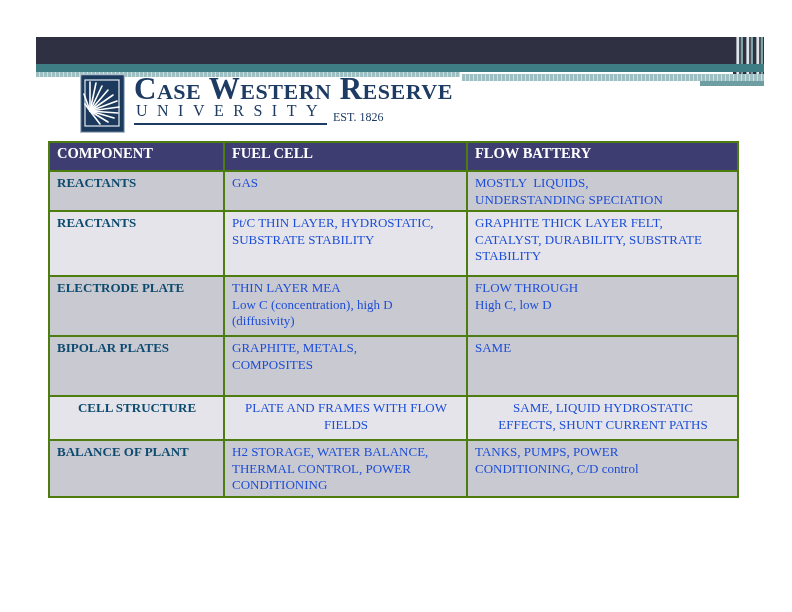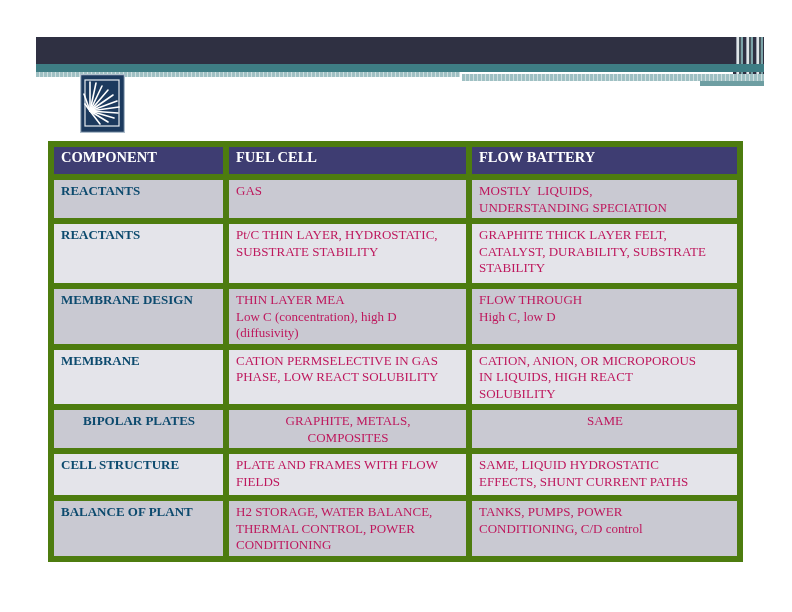--- a/index.html
+++ b/index.html
@@ -41,28 +41,28 @@
     border-bottom:2px solid #1E3C63;padding:0 0 3px 2px;
   }
   .logo-est{font-size:12px;font-variant:small-caps;margin-left:6px;padding-bottom:0px;white-space:nowrap;}
 
   
   table.cmp{
     position:absolute;left:48px;top:141px;width:689px;
     border-collapse:collapse;table-layout:fixed;
   }
   .cmp th,.cmp td{
-    border:6px solid #4d7c0f;vertical-align:top;
+    border:2px solid #4d7c0f;vertical-align:top;
     padding:3px 6px 2px 7px;white-space:pre-wrap;word-wrap:break-word;
   }
   .cmp thead th{
     background:#3E3D72;color:#FFFFFF;text-align:left;
     font-weight:bold;font-size:14.5px;height:23px;padding-top:2px;
   }
-  .cmp td{font-size:13px;line-height:16.5px;color:#be185d;}
+  .cmp td{font-size:13px;line-height:16.5px;color:#1d4ed8;}
   .cmp td.lbl{font-weight:bold;font-size:13px;color:#0c4a6e;}
   tr.gray td{background:#C9C9D2;}
   tr.light td{background:#E4E4EA;}
   tbody tr:nth-child(1){height:40px;}
   tbody tr:nth-child(2){height:65px;}
   tbody tr:nth-child(3){height:60px;}
   tbody tr:nth-child(4){height:60px;}
   tbody tr:nth-child(5){height:44px;text-align:center;}
   tbody tr:nth-child(6){height:47px;}
   tbody tr:nth-child(7){height:59px;}
@@ -92,20 +92,27 @@
         <line x1="10" y1="37" x2="37" y2="27"></line>
         <line x1="10" y1="37" x2="39" y2="33"></line>
         <line x1="10" y1="37" x2="38" y2="39"></line>
         <line x1="10" y1="37" x2="34" y2="44"></line>
         <line x1="10" y1="37" x2="28" y2="48"></line>
         <line x1="10" y1="37" x2="20" y2="50"></line>
         <line x1="10" y1="37" x2="5" y2="30"></line>
         <line x1="10" y1="37" x2="4" y2="20"></line>
       </g>
     </svg>
+    <div class="logo-text">
+      <div class="logo-name">Case Western Reserve</div>
+      <div class="logo-line2">
+        <span class="logo-univ">UNIVERSITY</span>
+        <span class="logo-est">EST. 1826</span>
+      </div>
+    </div>
   </div>
 
   <table class="cmp">
     <colgroup>
       <col style="width:175px">
         <col style="width:243px">
         <col style="width:271px">
     </colgroup>
     <thead>
       <tr>
@@ -123,34 +130,26 @@
       </tr>
       <tr class="light">
         <td class="lbl">REACTANTS</td>
         <td>Pt/C THIN LAYER, HYDROSTATIC,
 SUBSTRATE STABILITY</td>
         <td>GRAPHITE THICK LAYER FELT,
 CATALYST, DURABILITY, SUBSTRATE
 STABILITY</td>
       </tr>
       <tr class="gray">
-        <td class="lbl">MEMBRANE DESIGN</td>
+        <td class="lbl">ELECTRODE PLATE</td>
         <td>THIN LAYER MEA
 Low C (concentration), high D
 (diffusivity)</td>
         <td>FLOW THROUGH
 High C, low D</td>
-      </tr>
-      <tr class="light">
-        <td class="lbl">MEMBRANE</td>
-        <td>CATION PERMSELECTIVE IN GAS
-PHASE, LOW REACT SOLUBILITY</td>
-        <td>CATION, ANION, OR MICROPOROUS
-IN LIQUIDS, HIGH REACT
-SOLUBILITY</td>
       </tr>
       <tr class="gray">
         <td class="lbl">BIPOLAR PLATES</td>
         <td>GRAPHITE, METALS,
 COMPOSITES</td>
         <td>SAME</td>
       </tr>
       <tr class="light">
         <td class="lbl">CELL STRUCTURE</td>
         <td>PLATE AND FRAMES WITH FLOW

